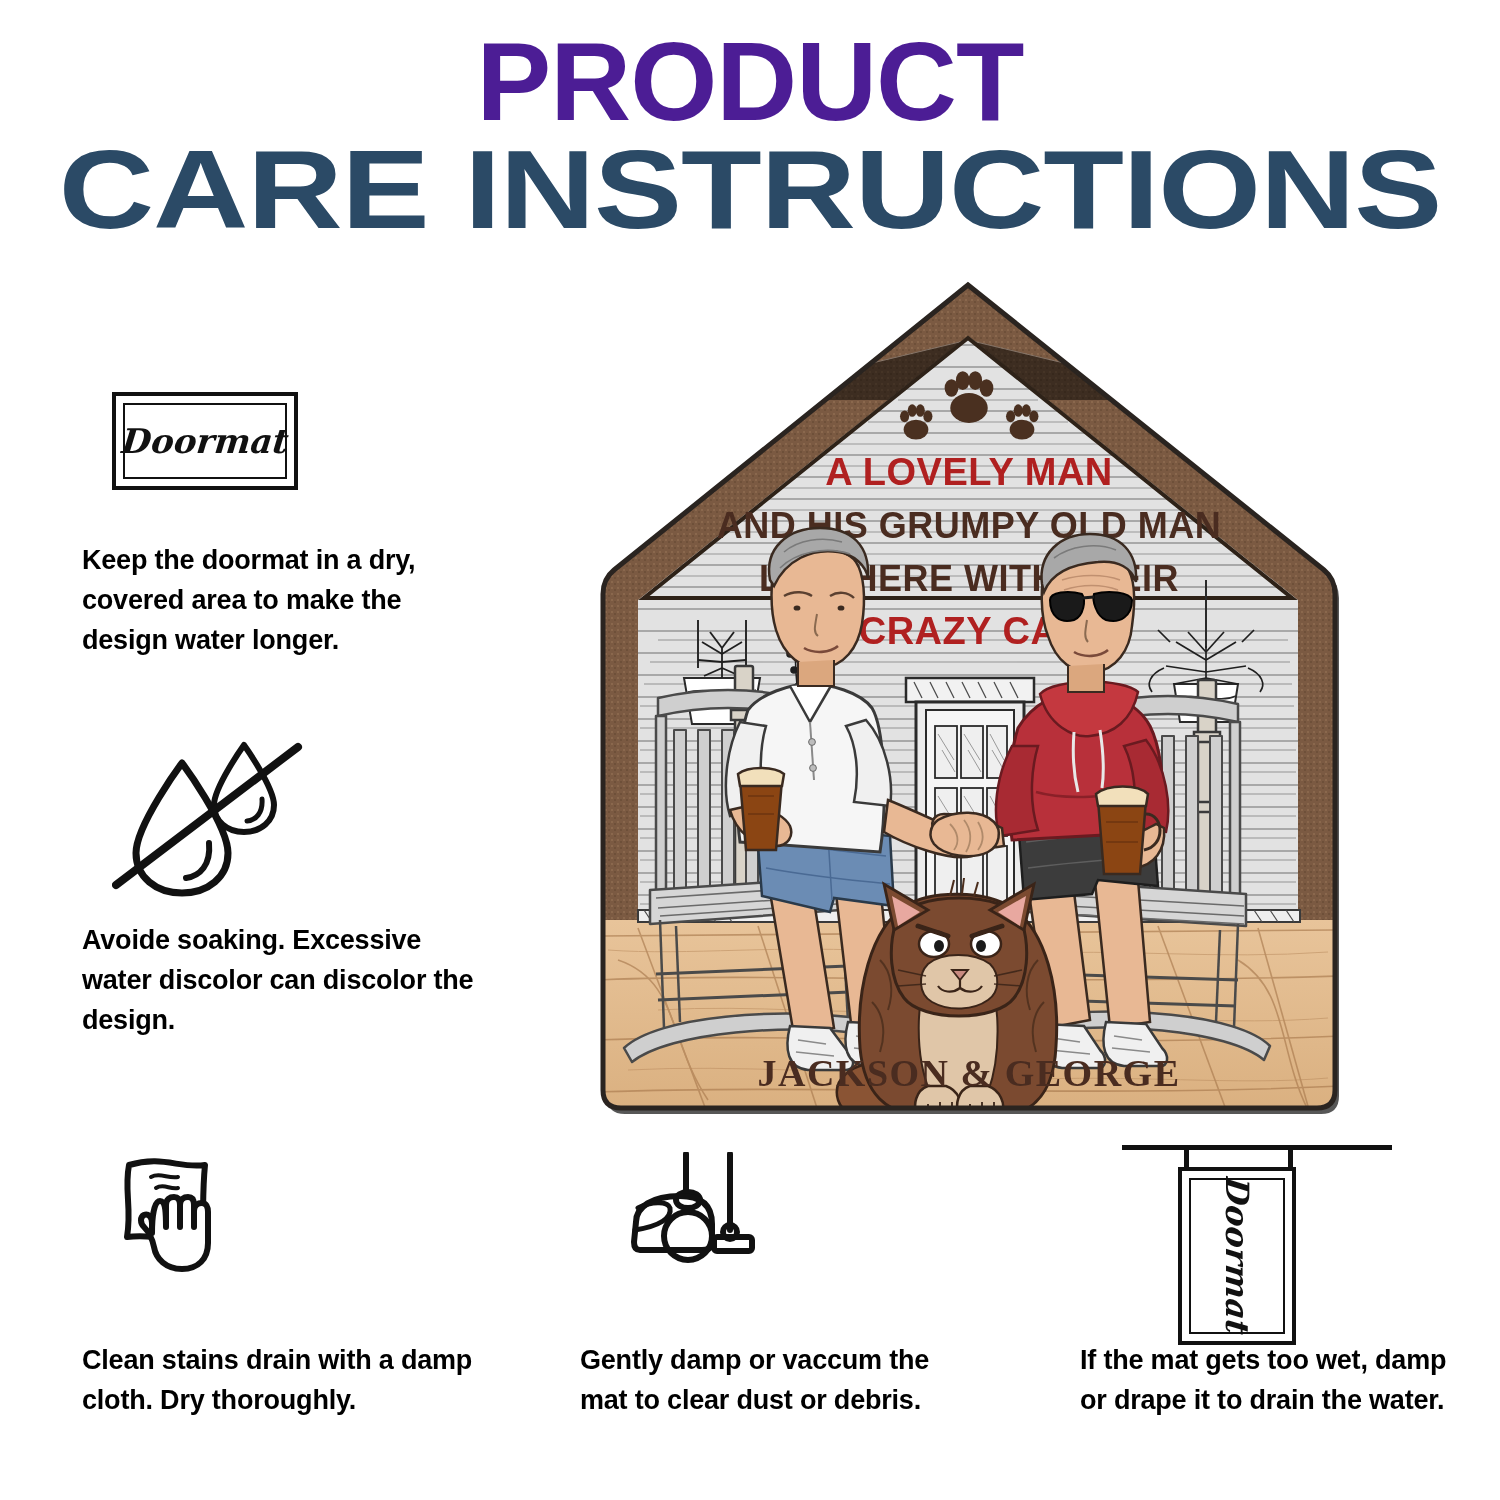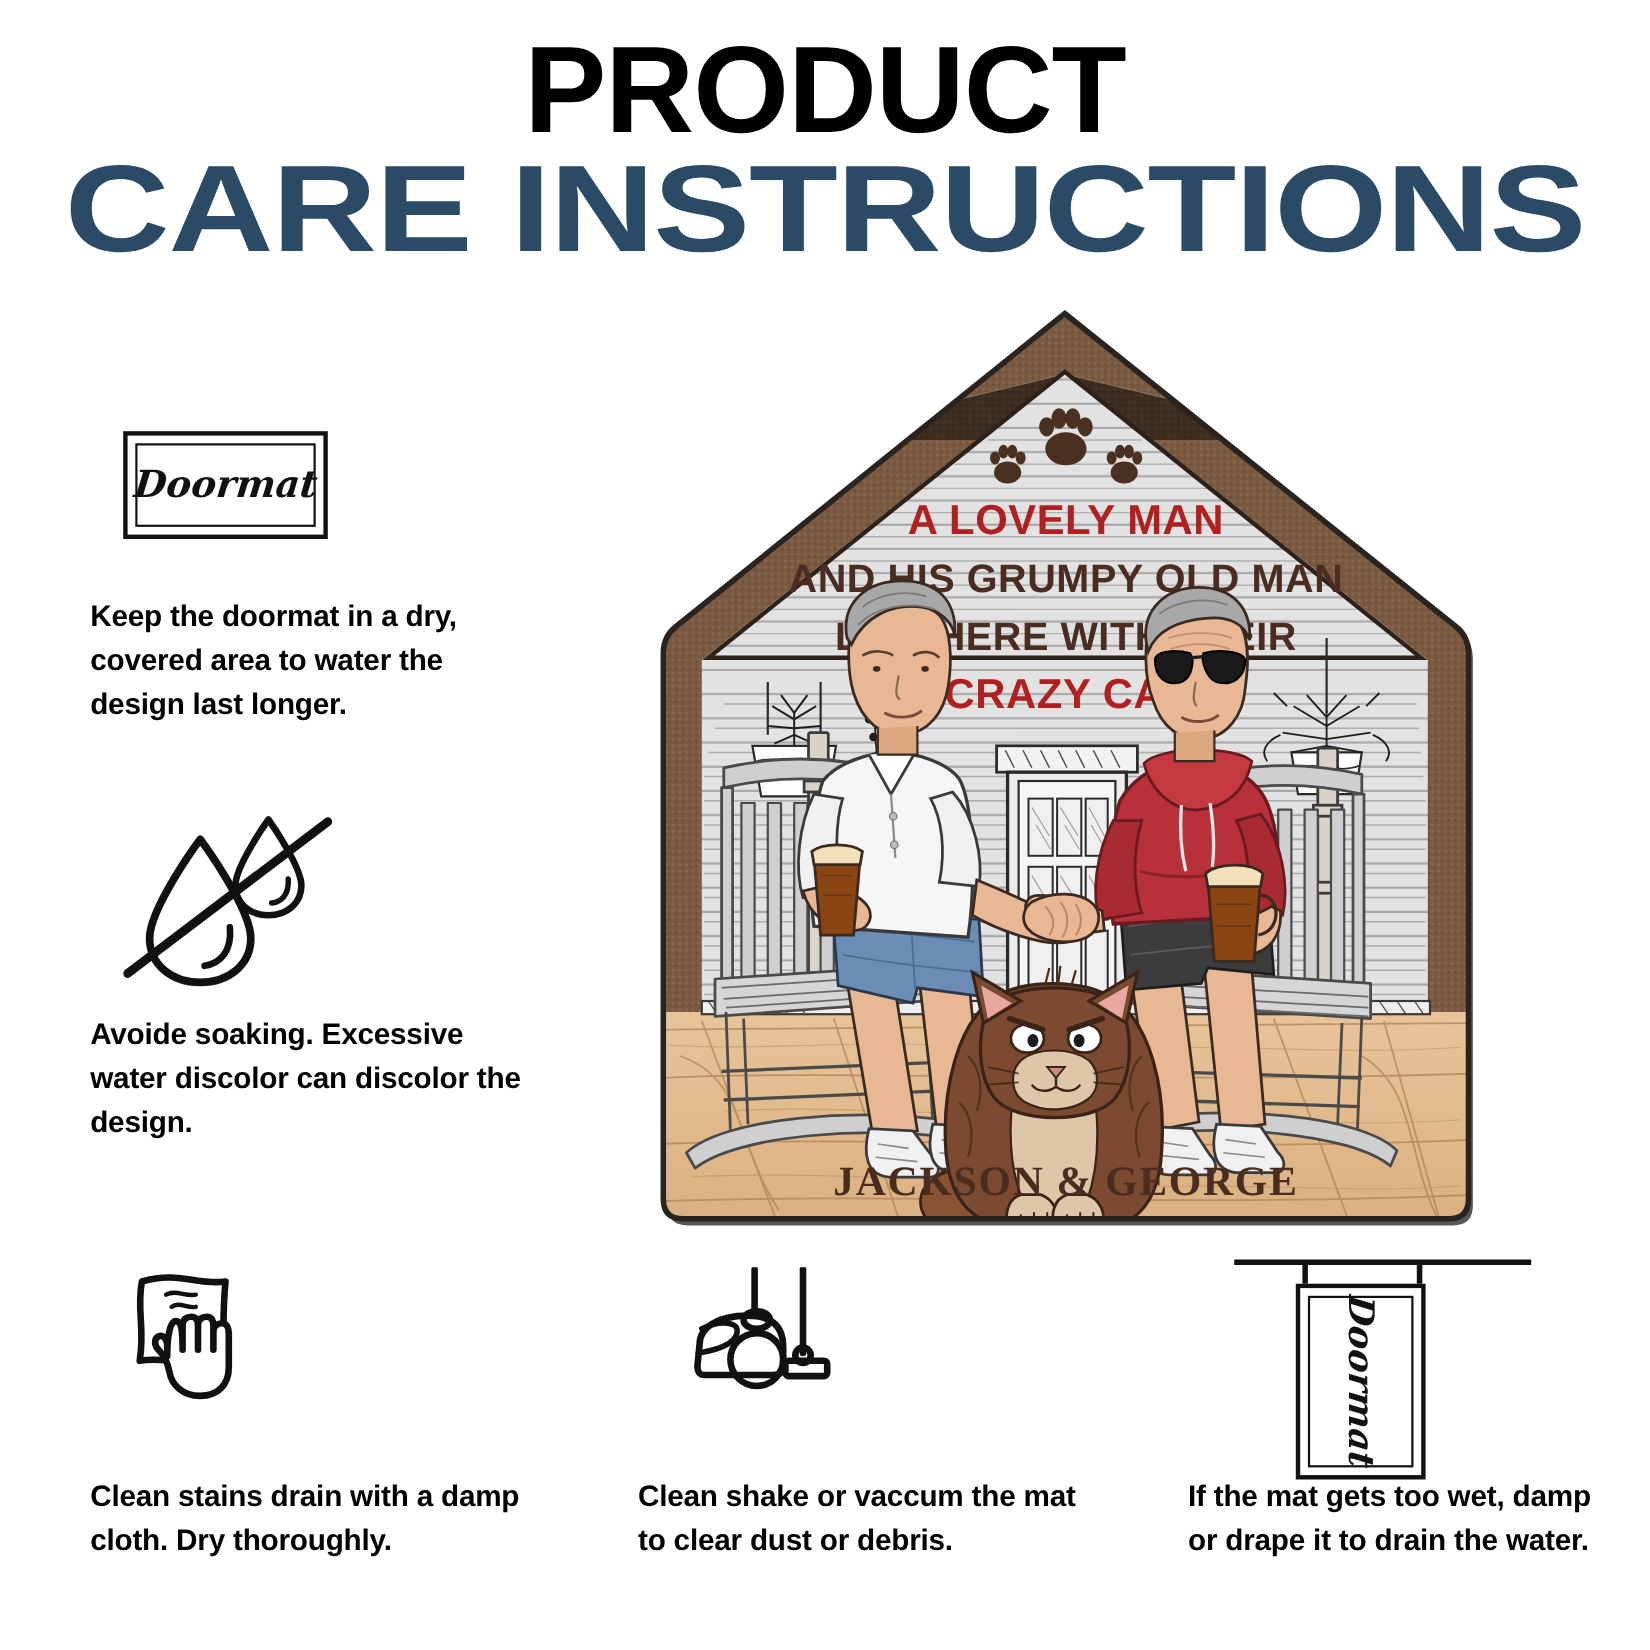--- a/index.html
+++ b/index.html
@@ -131,32 +131,32 @@
     font-weight: 700;
     letter-spacing: 0.5px;
   }
 </style>
 </head>
 <body>
 
 <div id="page">
 
   <div id="title-block">
-    <div class="title-line" id="title-line-1" style="color: #000000;">PRODUCT</div>
+    <div class="title-line" id="title-line-1" style="color: #4c1d95;">PRODUCT</div>
     <div class="title-line" id="title-line-2" style="color: rgb(43, 74, 102);">CARE INSTRUCTIONS</div>
   </div>
 
   <div class="icon-wrap" id="care-1-icon">
     <div class="mat-outer">
       <div class="mat-inner">
         <span class="mat-script">Doormat</span>
       </div>
     </div>
   </div>
-  <div class="care-text" id="care-1-text">Keep the doormat in a dry, covered area to water the design last longer.</div>
+  <div class="care-text" id="care-1-text">Keep the doormat in a dry, covered area to make the design water longer.</div>
 
   <div class="icon-wrap" id="care-2-icon">
     <svg width="200" height="165" viewBox="0 0 200 165">
       <g fill="none" stroke="#111" stroke-width="7" stroke-linecap="round" stroke-linejoin="round">
 
         <path d="M70 28 C 70 28, 116 90, 116 118 C 116 142, 96 158, 70 158
                  C 44 158, 24 142, 24 118 C 24 90, 70 28, 70 28 Z"></path>
         <path d="M97 108 C 99 130, 88 141, 74 143" stroke-width="6"></path>
 
         <path d="M132 10 C 132 10, 162 52, 162 70 C 162 86, 149 97, 132 97
@@ -212,21 +212,21 @@
 
         <path d="M30 56 C 46 48, 60 50, 62 56 C 64 66, 52 74, 27 78" stroke-width="5"></path>
 
         <circle cx="80" cy="84" r="24"></circle>
 
         <circle cx="122" cy="80" r="7"></circle>
         <rect x="106" y="85" width="38" height="14" rx="3"></rect>
       </g>
     </svg>
   </div>
-  <div class="care-text" id="care-4-text">Clean shake or vaccum the mat to clear dust or debris.</div>
+  <div class="care-text" id="care-4-text">Gently damp or vaccum the mat to clear dust or debris.</div>
 
   <div class="icon-wrap" id="care-5-icon">
     <div style="position:relative;width:270px;height:210px;">
       <div class="hang-rod"></div>
       <div class="hang-peg" style="left:62px;"></div>
       <div class="hang-peg" style="left:166px;"></div>
       <div class="hang-mat">
         <div class="hang-mat-inner">
           <span class="hang-script">Doormat</span>
         </div>

